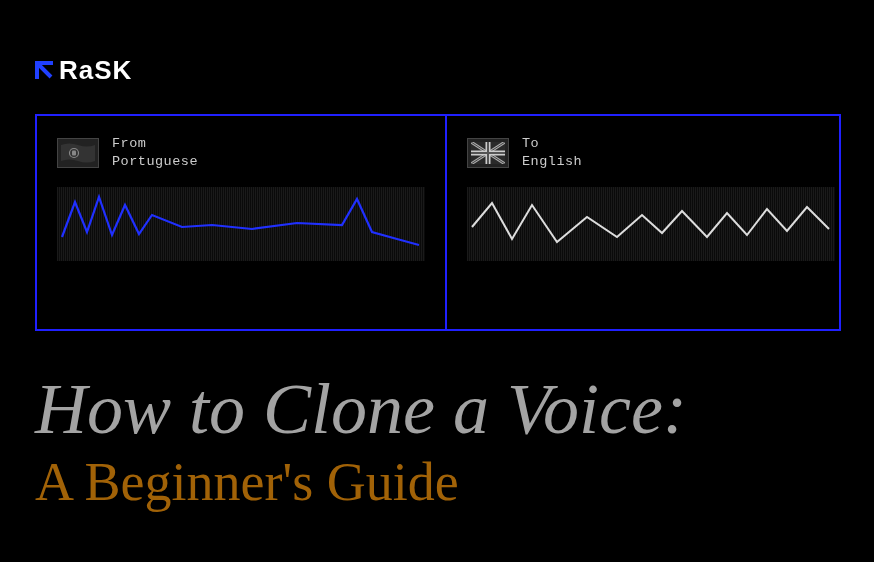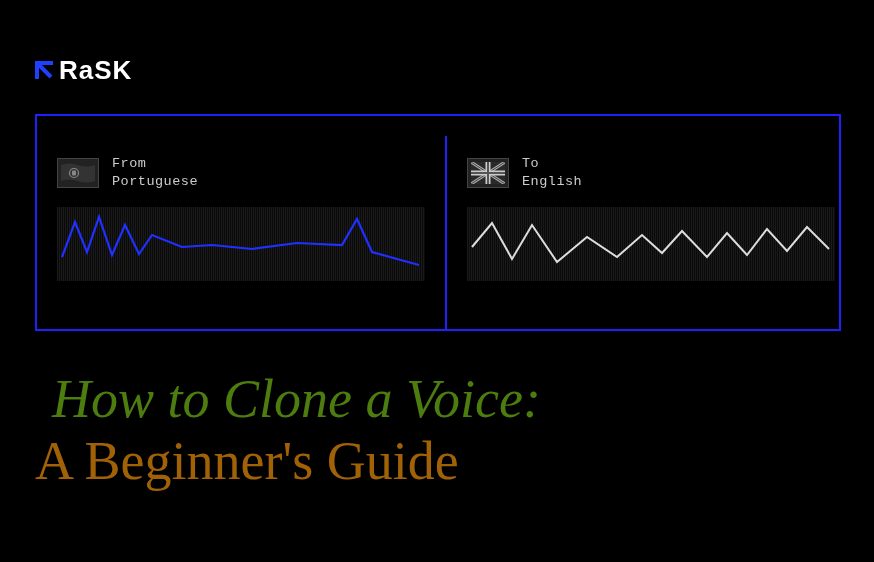--- a/index.html
+++ b/index.html
@@ -33,21 +33,20 @@
       left: 35px;
       width: 806px;
       height: 217px;
       border: 2px solid #2020ff;
       display: flex;
     }
     .panel {
       flex: 1;
       padding: 19px 20px 14px 20px;
       position: relative;
-      margin-top: 20px;
     }
     .panel-left { border-right: 2px solid #2020ff; }
     .flag-row {
       display: flex;
       align-items: center;
       gap: 13px;
       margin-bottom: 17px;
     }
     .flag-box {
       width: 42px;
@@ -89,27 +88,26 @@
       top: 0; left: 0;
       width: 100%; height: 100%;
     }
     .headline {
       position: absolute;
       top: 368px;
       left: 35px;
       right: 35px;
     }
     .h-line1 {
-      color: #4d7c0f;
+      color: #a3a3a3;
       font-style: italic;
       font-family: Georgia, 'Times New Roman', serif;
-      font-size: 54px;
+      font-size: 72px;
       font-weight: 400;
       line-height: 1.15;
-      margin-left: 17px;
     }
     .h-line2 {
       color: #a16207;
       font-size: 54px;
       font-weight: 400;
       line-height: 1.15;
       font-family: Liberation Serif, serif;
     }
   </style>
 </head>

